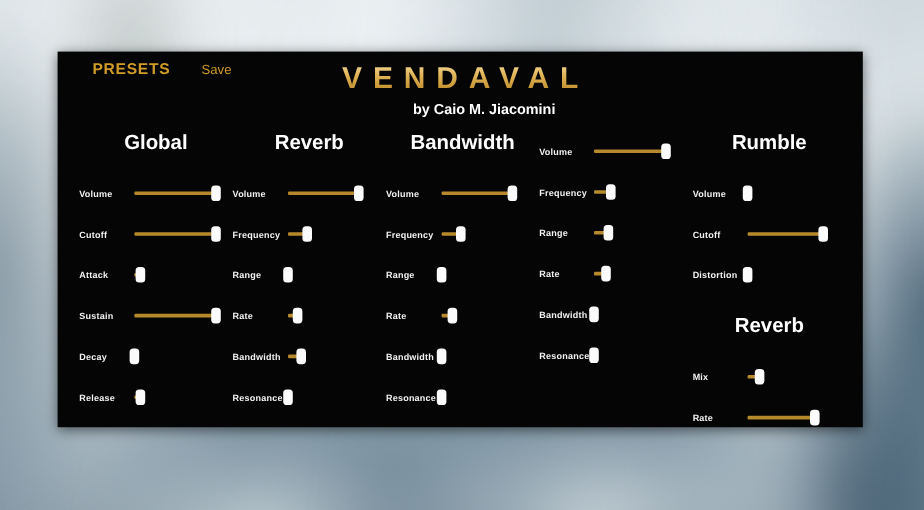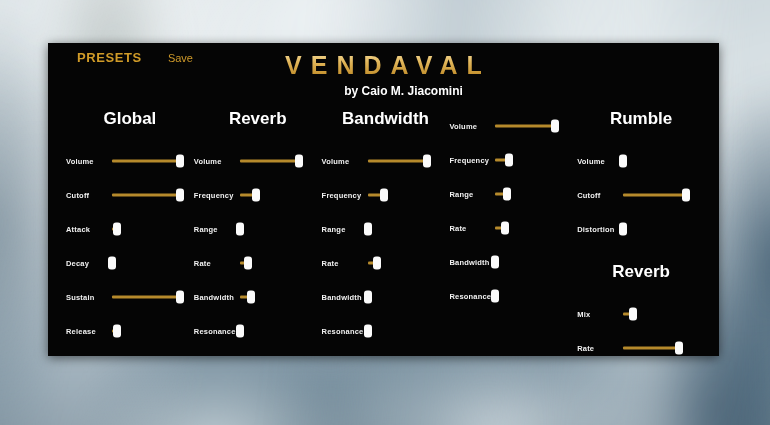--- a/index.html
+++ b/index.html
@@ -237,31 +237,31 @@
           </div>
         </div>
         <div class="ctrl-row">
           <span class="ctrl-label">Attack</span>
           <div class="slider">
             <div class="fill" style="width: 7%;"></div>
             <div class="thumb" style="left: 7%;"></div>
           </div>
         </div>
         <div class="ctrl-row">
-          <span class="ctrl-label">Decay</span>
-          <div class="slider">
-            <div class="fill" style="width: 0%;"></div>
-            <div class="thumb" style="left: 0%;"></div>
-          </div>
-        </div>
-        <div class="ctrl-row">
           <span class="ctrl-label">Sustain</span>
           <div class="slider">
             <div class="fill" style="width: 100%;"></div>
             <div class="thumb" style="left: 100%;"></div>
+          </div>
+        </div>
+        <div class="ctrl-row">
+          <span class="ctrl-label">Decay</span>
+          <div class="slider">
+            <div class="fill" style="width: 0%;"></div>
+            <div class="thumb" style="left: 0%;"></div>
           </div>
         </div>
         <div class="ctrl-row">
           <span class="ctrl-label">Release</span>
           <div class="slider">
             <div class="fill" style="width: 7%;"></div>
             <div class="thumb" style="left: 7%;"></div>
           </div>
         </div>
       </div>

